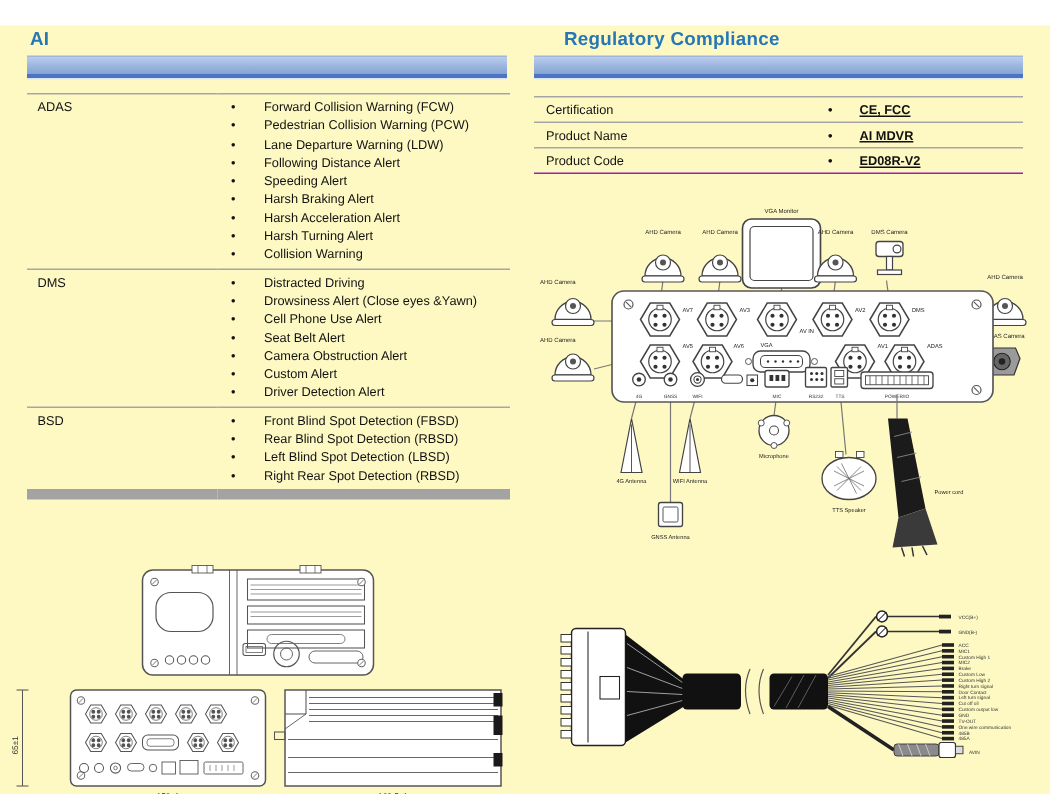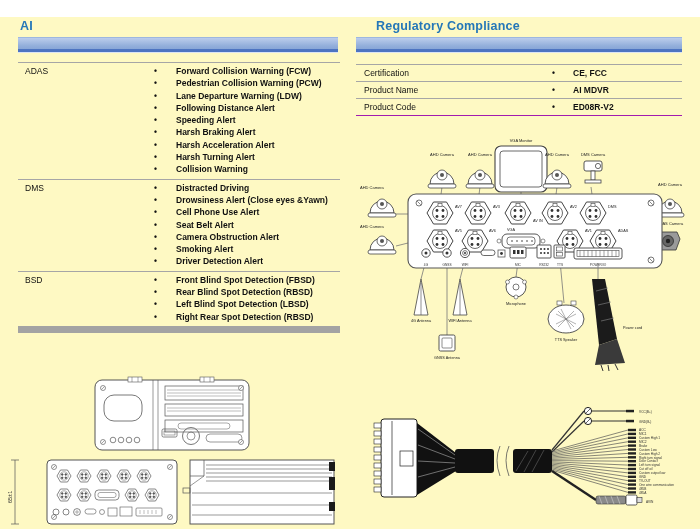--- a/index.html
+++ b/index.html
@@ -7,27 +7,27 @@
         font-family:"Liberation Sans",sans-serif;color:#111;margin-top:17px;}
   h2.head{position:absolute;margin:0;font-size:12.5px;font-weight:700;color:#2577b8;letter-spacing:.2px;}
   .banner{position:absolute;height:11px;background:linear-gradient(180deg,#bccdec,#93afdb 70%,#88a6d7);
           border-top:1px solid #9db7e0;border-bottom:3px solid #4d74c1;box-shadow:0 1px 0 #dbe4f4;}
   table{border-collapse:collapse;}
   .features{position:absolute;left:18px;top:45px;width:322px;}
   .features td{border-top:1px solid #a6a6a6;vertical-align:top;font-size:8.5px;color:#111;}
   .features tr:last-child td{border-bottom:7px solid #a3a3a3;}
   .features td.lbl{width:120px;padding:3px 0 0 7px;font-weight:400;}
   ul.blt{list-style:none;margin:0;padding:1px 0 2px 0;}
-  ul.blt li{position:relative;padding-left:30px;font-weight:700;line-height:12.3px;font-size:8.5px;}
+  ul.blt li{position:relative;padding-left:30px;font-weight:400;line-height:12.3px;font-size:8.5px;}
   ul.blt li::before{content:"•";position:absolute;left:8px;top:0;}
   .comp{position:absolute;left:356px;top:47px;width:326px;}
   .comp td{border-top:1px solid #a6a6a6;font-size:8.5px;padding:3px 0;}
   .comp tr:last-child td{border-bottom:1px solid #a21caf;}
   .comp td.lbl{width:180px;padding-left:8px;font-weight:400;}
-  .comp td.val{position:relative;font-weight:700;padding-left:29px;}
+  .comp td.val{position:relative;font-weight:700;padding-left:29px;text-decoration:underline;}
   .comp td.val::before{content:"•";position:absolute;left:8px;}
   svg{position:absolute;}
   svg text{font-family:"Liberation Sans",sans-serif;fill:#222;}
   .t4{font-size:4px;}.t38{font-size:3.8px;}.t32{font-size:3.2px;fill:#333;}
   .t55{font-size:5.5px;fill:#333;}
 </style>
 </head>
 <body>
 
 <div class="page">
@@ -55,21 +55,21 @@
     </tr>
     <tr>
       <td class="lbl">DMS</td>
       <td>
             <ul class="blt">
         <li>Distracted Driving</li>
         <li>Drowsiness Alert (Close eyes &amp;Yawn)</li>
         <li>Cell Phone Use Alert</li>
         <li>Seat Belt Alert</li>
         <li>Camera Obstruction Alert</li>
-        <li>Smoking Alert</li>
+        <li>Custom Alert</li>
         <li>Driver Detection Alert</li>
       </ul>
           </td>
     </tr>
     <tr>
       <td class="lbl">BSD</td>
       <td>
             <ul class="blt">
         <li>Front Blind Spot Detection (FBSD)</li>
         <li>Rear Blind Spot Detection (RBSD)</li>

